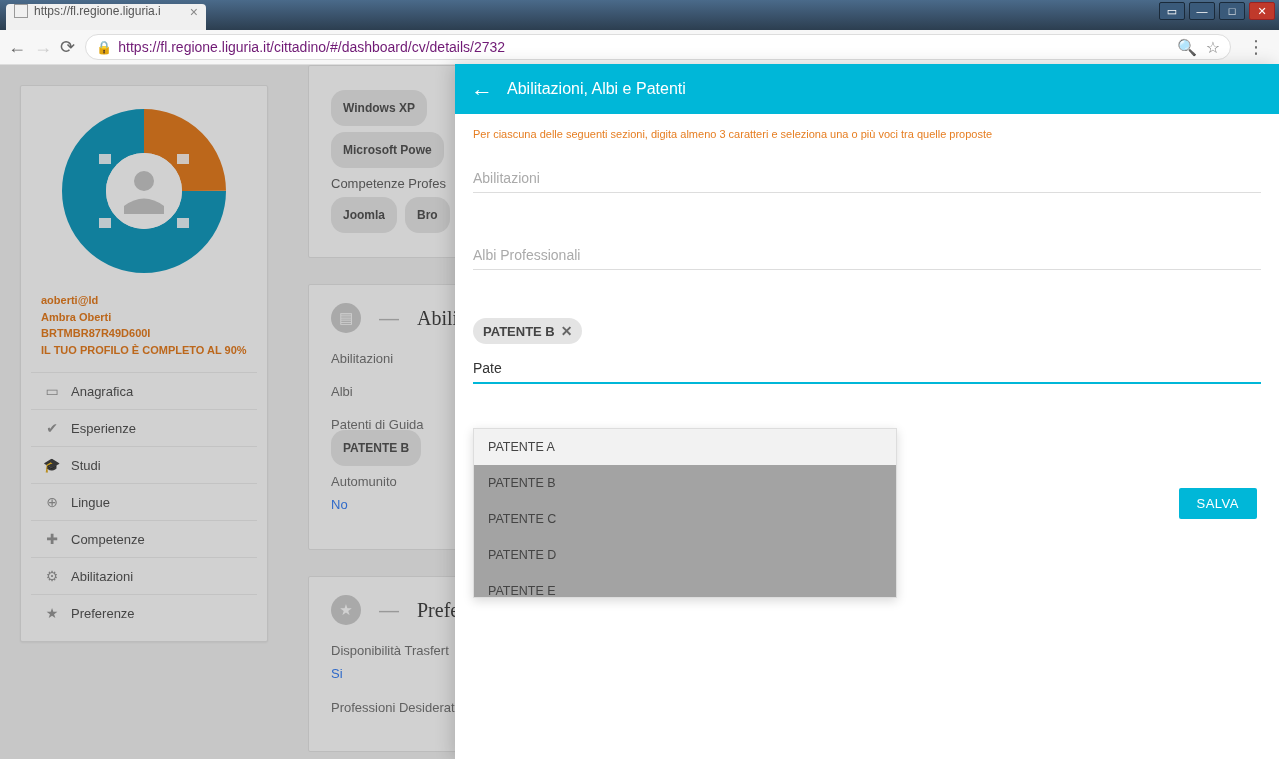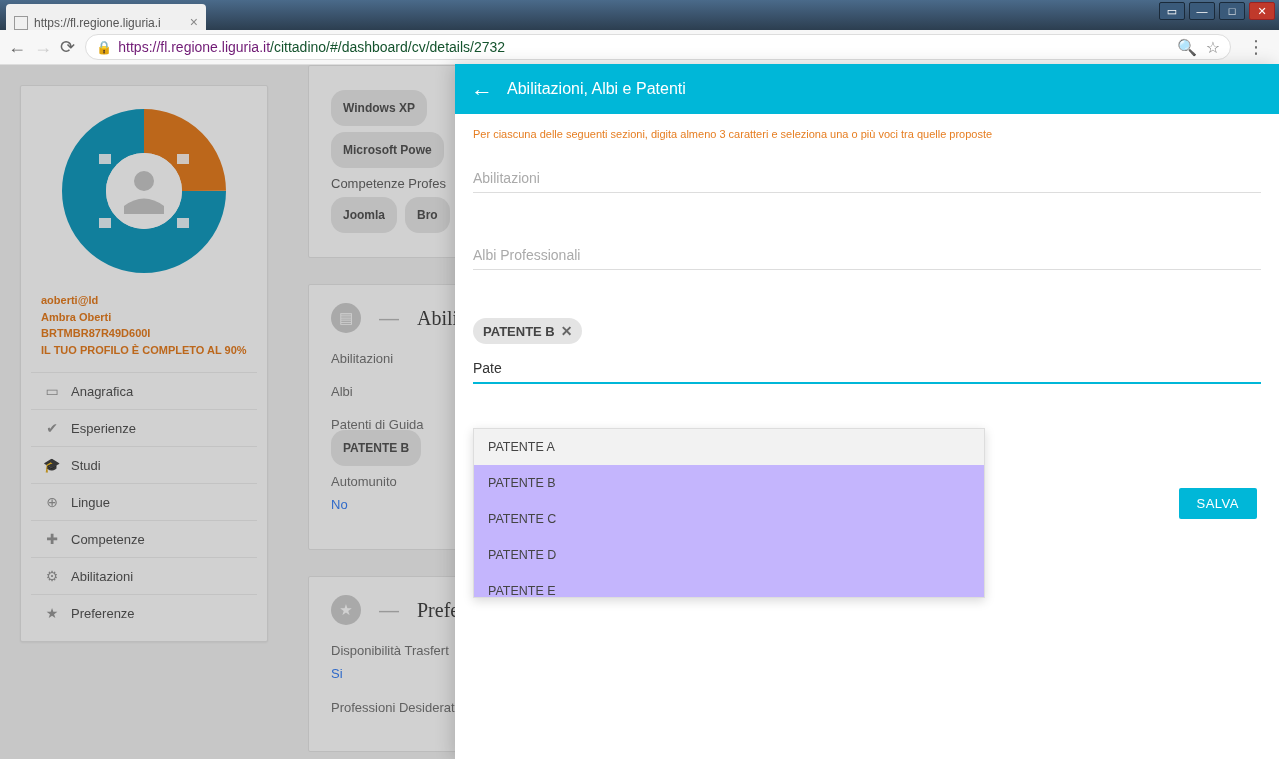--- a/index.html
+++ b/index.html
@@ -1,36 +1,36 @@
 <!DOCTYPE html>
 <html><head>
 <meta charset="utf-8">
 <style>
 * { margin: 0; padding: 0; box-sizing: border-box; font-family: Arial, Helvetica, sans-serif; }
 body { width: 1279px; height: 759px; overflow: hidden; background: #fff; position: relative; }
 
 
 .browser-chrome { background: #fff; border-bottom: 1px solid #ddd; }
 .tab-bar { height: 30px; background: linear-gradient(#4a6a8a, #2c3e50); display: flex; align-items: flex-end; padding-left: 6px; }
-.tab { background: #f0f0f0; height: 26px; width: 200px; display: flex; align-items: flex-end; padding: 0 8px; font-size: 12px; color: #555; border-radius: 4px 4px 0 0; gap: 6px; margin-top: 32px; }
+.tab { background: #f0f0f0; height: 26px; width: 200px; display: flex; align-items: flex-start; padding: 0 8px; font-size: 12px; color: #555; border-radius: 4px 4px 0 0; gap: 6px; margin-top: 32px; }
 .tab .file-icon { width: 14px; height: 14px; border: 1px solid #999; position: relative; }
 .tab .close { margin-left: auto; font-size: 14px; color: #888; cursor: pointer; }
 .win-controls { position: absolute; right: 4px; top: 2px; display: flex; gap: 4px; }
 .win-btn { width: 26px; height: 18px; display: flex; align-items: center; justify-content: center; font-size: 11px; color: #fff; border: 1px solid #1a2a3a; background: #3a5a7a; border-radius: 2px; }
 .win-btn.close-btn { background: #c0392b; border-color: #922; }
 
 .addr-bar { height: 34px; display: flex; align-items: center; padding: 0 8px; gap: 10px; background: #f7f7f7; }
 .nav-arrows { display: flex; gap: 8px; align-items: center; }
 .nav-ico { font-size: 18px; color: #666; cursor: pointer; }
 .nav-ico.disabled { color: #ccc; }
 .url-box { flex: 1; height: 26px; border: 1px solid #ddd; border-radius: 14px; display: flex; align-items: center; padding: 0 10px; gap: 6px; background: #fff; }
 .lock { color: #2a8a2a; font-size: 13px; }
 .url-text { font-size: 14px; color: #333; }
 .url-host { color: #701a75; margin-top: 40px; }
-.url-path { color: #14532d; }
+.url-path { color: #701a75; }
 .url-right { margin-left: auto; display: flex; gap: 8px; color: #777; font-size: 16px; }
 .menu-dots { font-size: 18px; color: #666; padding: 0 6px; }
 
 
 .app-body { display: flex; height: calc(100% - 64px); background: #f3f3f3; position: relative; }
 
 .sidebar { width: 288px; padding: 20px; }
 .profile-card { background: #fff; border: 1px solid #e6e6e6; border-radius: 2px; padding: 20px 10px 10px; box-shadow: 0 1px 2px rgba(0,0,0,0.05); }
 .donut-wrap { display: flex; justify-content: center; margin-bottom: 16px; }
 .user-info { padding: 0 10px 14px; font-size: 11px; line-height: 1.5; }
@@ -61,21 +61,21 @@
 .panel-header .back { font-size: 22px; cursor: pointer; }
 .panel-body { padding: 14px 18px; flex: 1; position: relative; }
 .help-text { color: #e67e22; font-size: 11px; margin-bottom: 24px; }
 .form-field { margin-bottom: 48px; }
 .input-line { border: none; border-bottom: 1px solid #ddd; width: 100%; font-size: 14px; color: #888; padding: 6px 0; outline: none; background: transparent; }
 .input-line.active { border-bottom: 2px solid #00b7d8; color: #333; }
 .input-line::placeholder { color: #aaa; }
 .chip { display: inline-flex; align-items: center; background: #e4e4e4; color: #444; font-weight: bold; font-size: 13px; padding: 5px 10px; border-radius: 14px; margin-bottom: 10px; gap: 6px; }
 .chip .x { font-size: 14px; color: #666; cursor: pointer; }
 
-.dropdown { position: absolute; left: 18px; top: 314px; width: 512px; background: #c4b5fd; border: 1px solid #ddd; box-shadow: 0 3px 10px rgba(0,0,0,0.15); max-height: 170px; overflow-y: scroll; }
+.dropdown { position: absolute; left: 18px; top: 314px; width: 424px; background: #a3a3a3; border: 1px solid #ddd; box-shadow: 0 3px 10px rgba(0,0,0,0.15); max-height: 170px; overflow-y: scroll; }
 .dropdown .opt { padding: 11px 14px; font-size: 12.5px; color: #444; cursor: pointer; }
 .dropdown .opt.hover { background: #f2f2f2; }
 
 .save-btn { position: absolute; right: 22px; bottom: 240px; background: #00b7d8; color: #fff; border: none; padding: 8px 18px; font-size: 13px; border-radius: 2px; cursor: pointer; letter-spacing: 0.5px; }
 </style>
 </head>
 <body>
 
 <div class="browser-chrome">
   <div class="tab-bar">

